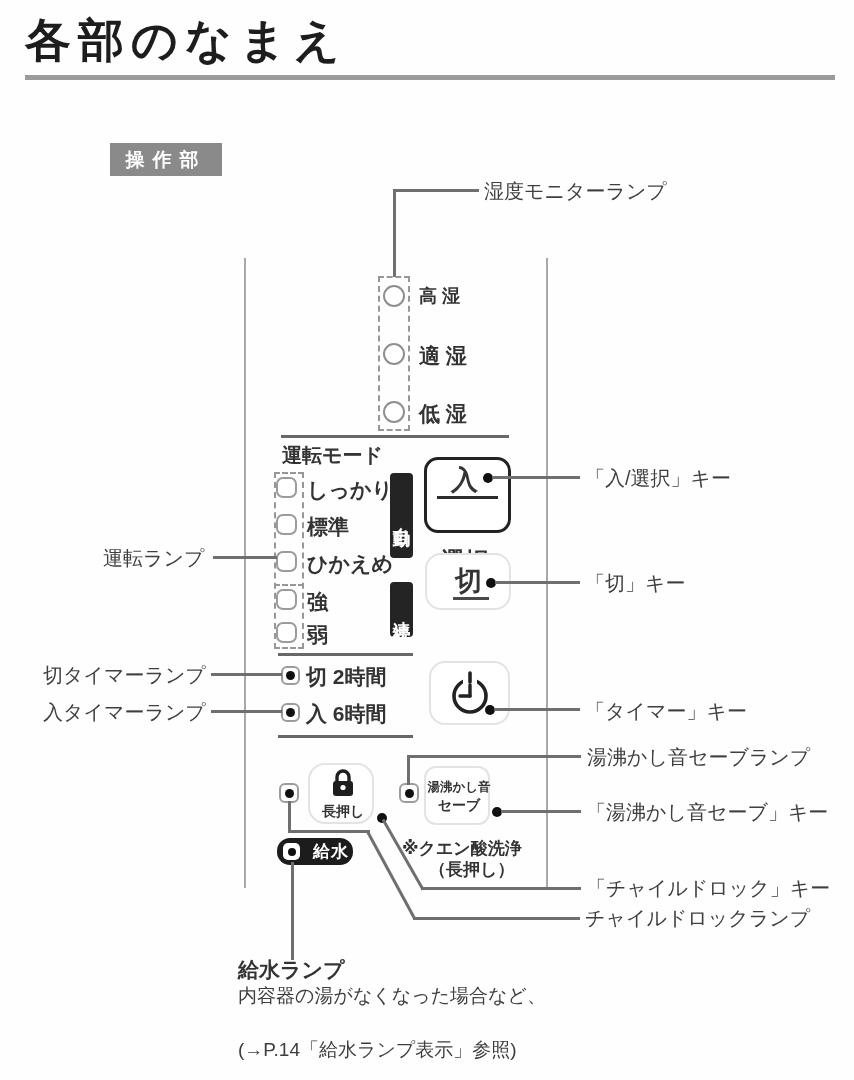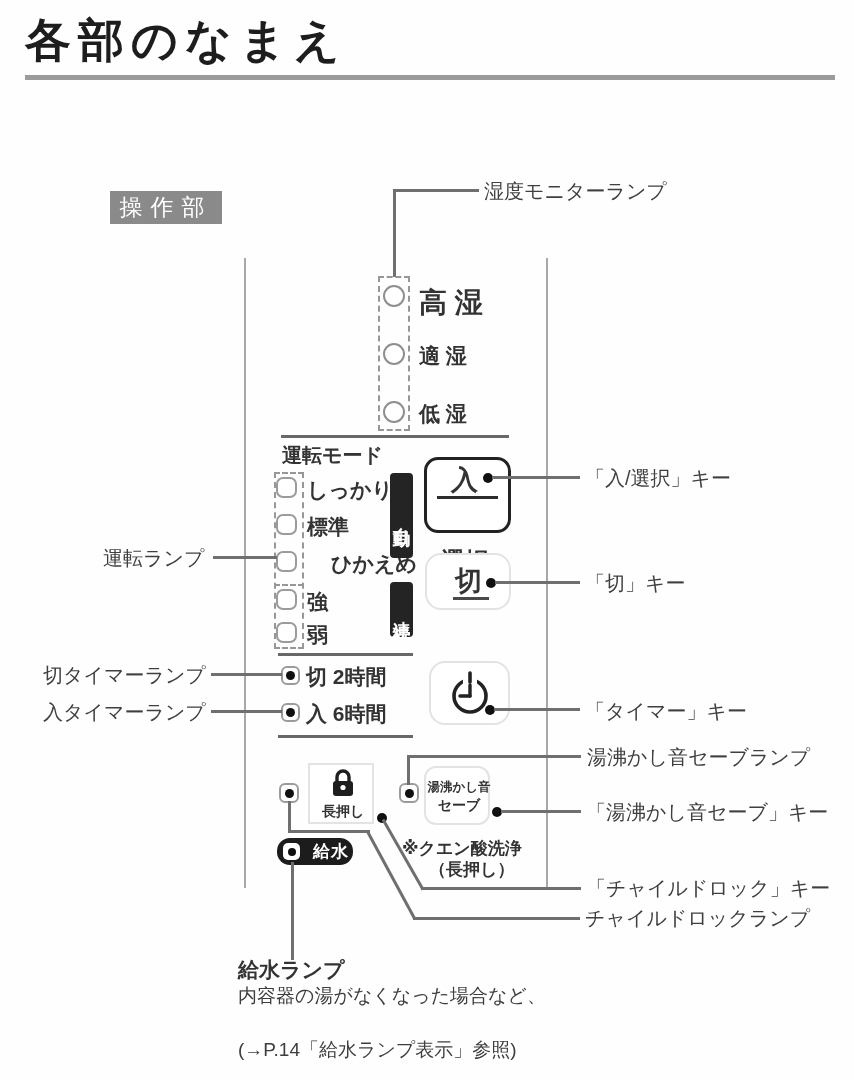--- a/index.html
+++ b/index.html
@@ -16,22 +16,22 @@
   .dash-box{position:absolute;border:2px dashed #979797;background:transparent;box-sizing:border-box;}
   .lamp-circle{position:absolute;width:22px;height:22px;border:2.5px solid #8f8f8f;border-radius:50%;background:#fff;box-sizing:border-box;}
   .lamp-sq{position:absolute;width:21px;height:21px;border:2.5px solid #9b9b9b;border-radius:7px;background:#fff;box-sizing:border-box;
            display:flex;align-items:center;justify-content:center;}
   .lamp-sq .inner-dot{width:9px;height:9px;border-radius:50%;background:#101010;}
   .panel-text{position:absolute;font-weight:bold;color:#333;white-space:nowrap;}
   .badge-v{position:absolute;background:#242424;color:#fff;border-radius:4px;display:flex;align-items:center;justify-content:center;
            writing-mode:vertical-rl;font-weight:bold;font-size:18px;letter-spacing:4px;}
   .btn-light{position:absolute;border:2px solid #e3e3e3;border-radius:16px;background:#fff;box-sizing:border-box;}
   .title{position:absolute;font-weight:bold;color:#1d1d1d;font-size:46px;letter-spacing:7px;white-space:nowrap;}
-  .tag{position:absolute;background:#8a8a8a;color:#fff;font-weight:normal;font-size:23px;letter-spacing:8px;
-       display:flex;align-items:center;justify-content:center;margin-top:48px;}
+  .tag{position:absolute;background:#8a8a8a;color:#fff;font-weight:bold;font-size:19px;letter-spacing:8px;
+       display:flex;align-items:center;justify-content:center;}
   .desc{position:absolute;font-size:19px;line-height:27px;color:#3d3d3d;white-space:nowrap;}
 </style>
 </head>
 <body>
 
 <div id="page">
 
   <div class="title" style="left:25px;top:10px;">各部のなまえ</div>
   <div class="abs" style="left:25px;top:75px;width:810px;height:5px;background:#9b9b9b;"></div>
 
@@ -41,39 +41,39 @@
   <div class="edge" style="left:546px;top:258px;height:630px;"></div>
 
   <div class="callout" style="left:484px;top:180px;">湿度モニターランプ</div>
   <div class="hline" style="left:394px;top:189px;width:85px;"></div>
   <div class="vline" style="left:393px;top:189px;height:88px;"></div>
 
   <div class="dash-box" style="left:378px;top:276px;width:32px;height:155px;"></div>
   <div class="lamp-circle" style="left:383px;top:285px;"></div>
   <div class="lamp-circle" style="left:383px;top:343px;"></div>
   <div class="lamp-circle" style="left:383px;top:401px;"></div>
-  <div class="panel-text" style="left:419px;top:284px;font-size:28px;">高 湿</div>
+  <div class="panel-text" style="left:419px;top:284px;font-size:18px;">高 湿</div>
   <div class="panel-text" style="left:419px;top:342px;font-size:21px;">適 湿</div>
   <div class="panel-text" style="left:419px;top:400px;font-size:21px;">低 湿</div>
 
   <div class="sep" style="left:281px;top:435px;width:228px;"></div>
   <div class="panel-text" style="left:282px;top:442px;font-size:20px;">運転モード</div>
 
   <div class="dash-box" style="left:274px;top:472px;width:30px;height:177px;"></div>
   <div class="abs" style="left:274px;top:584px;width:30px;height:0;border-top:2px dashed #979797;"></div>
 
   <div class="lamp-sq" style="left:276px;top:477px;"></div>
   <div class="lamp-sq" style="left:276px;top:514px;"></div>
   <div class="lamp-sq" style="left:276px;top:551px;"></div>
   <div class="lamp-sq" style="left:276px;top:589px;"></div>
   <div class="lamp-sq" style="left:276px;top:622px;"></div>
 
   <div class="panel-text" style="left:307px;top:476px;font-size:21px;">しっかり</div>
   <div class="panel-text" style="left:307px;top:513px;font-size:21px;">標準</div>
-  <div class="panel-text" style="left:307px;top:550px;font-size:21px;margin-left:24px;">ひかえめ</div>
+  <div class="panel-text" style="left:307px;top:550px;font-size:21px;">ひかえめ</div>
   <div class="panel-text" style="left:307px;top:588px;font-size:21px;">強</div>
   <div class="panel-text" style="left:307px;top:621px;font-size:21px;">弱</div>
 
   <div class="badge-v" style="left:390px;top:473px;width:23px;height:85px;">自動</div>
   <div class="badge-v" style="left:390px;top:582px;width:23px;height:55px;">連続</div>
 
   <div class="callout" style="left:103px;top:547px;">運転ランプ</div>
   <div class="hline" style="left:213px;top:556px;width:64px;"></div>
 
   <div class="abs" style="left:424px;top:457px;width:87px;height:76px;border:3.5px solid #222;border-radius:14px;background:#fff;box-sizing:border-box;">
@@ -118,21 +118,21 @@
       <line x1="24" y1="26" x2="14" y2="26" stroke="#222" stroke-width="3.4" stroke-linecap="round"></line>
     </svg>
   </div>
   <div class="dot" style="left:485px;top:705px;"></div>
   <div class="hline" style="left:494px;top:708px;width:86px;"></div>
   <div class="callout" style="left:585px;top:700px;">「タイマー」キー</div>
 
   <div class="lamp-sq" style="left:279px;top:783px;width:20px;height:20px;border-radius:6px;">
       <span class="inner-dot"></span>
     </div>
-  <div class="btn-light" style="left:308px;top:763px;width:66px;height:61px;border-radius:0;">
+  <div class="btn-light" style="left:308px;top:763px;width:66px;height:61px;border-radius:17px;">
     <svg width="32" height="30" viewBox="0 0 32 30" style="position:absolute;left:17px;top:3px;">
       <path d="M10 14 v-5 a6 6 0 0 1 12 0 v5" fill="none" stroke="#1e1e1e" stroke-width="3.4"></path>
       <rect x="6" y="13" width="20" height="15" rx="3" fill="#1e1e1e"></rect>
       <circle cx="16" cy="19.5" r="2.6" fill="#fff"></circle>
     </svg>
     <div class="panel-text" style="left:12px;top:38px;font-size:14px;position:absolute;">長押し</div>
   </div>
   <div class="dot" style="left:377px;top:813px;"></div>
 
   <div class="lamp-sq" style="left:399px;top:783px;width:20px;height:20px;border-radius:6px;">

